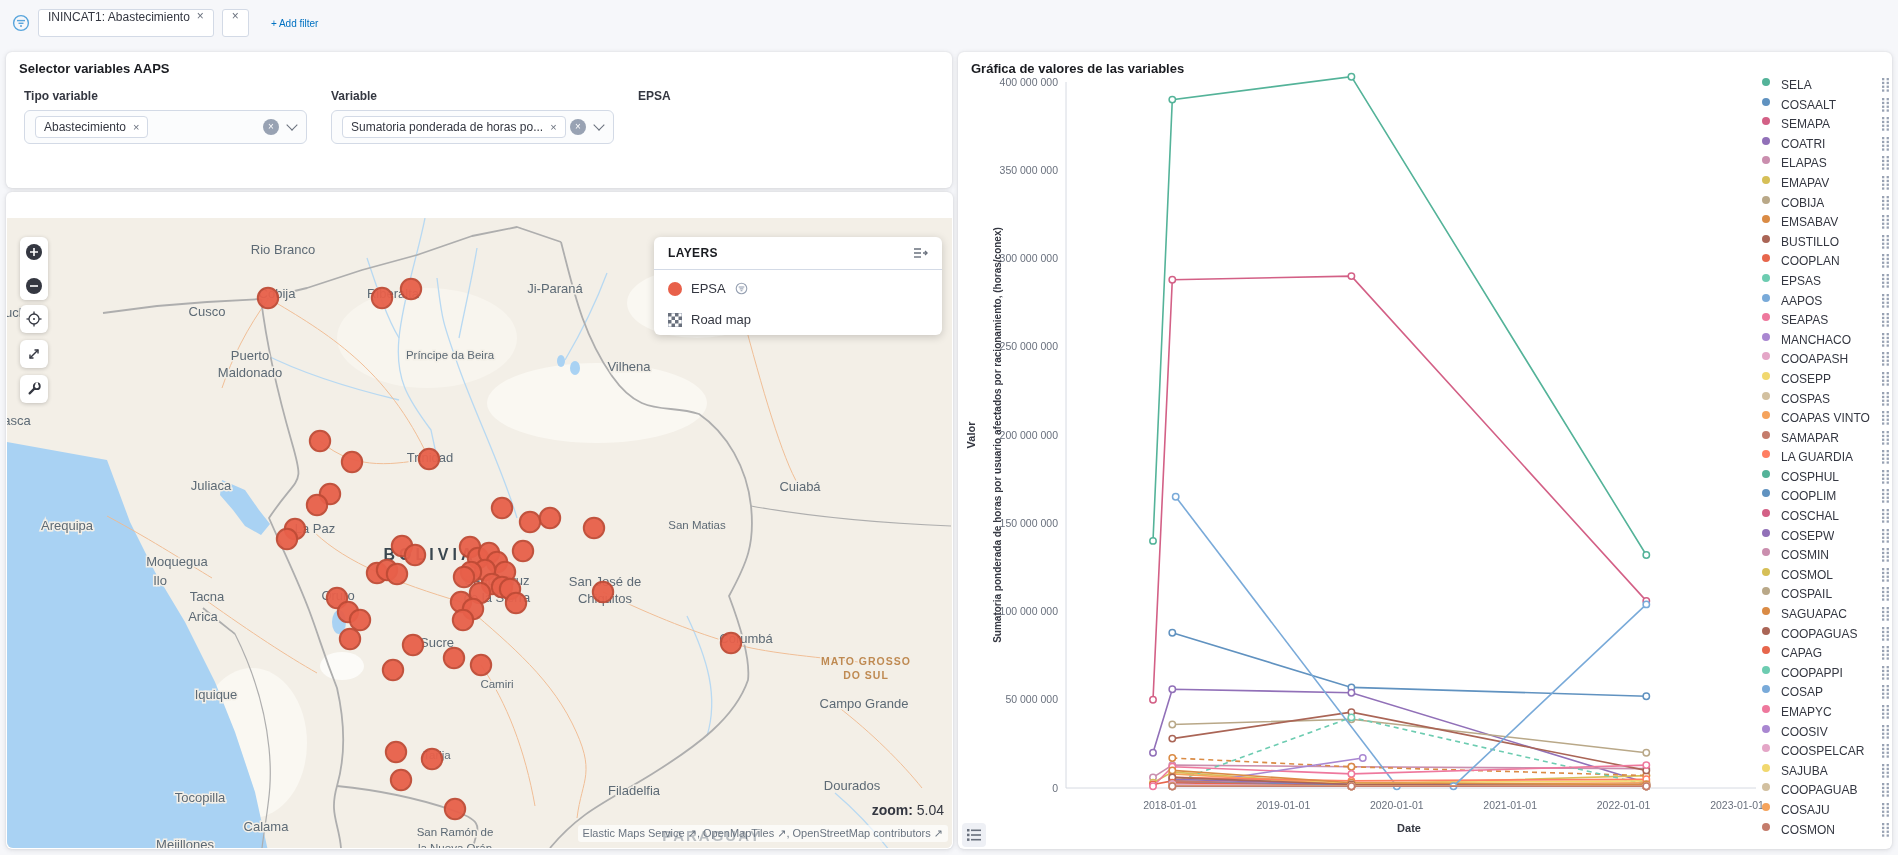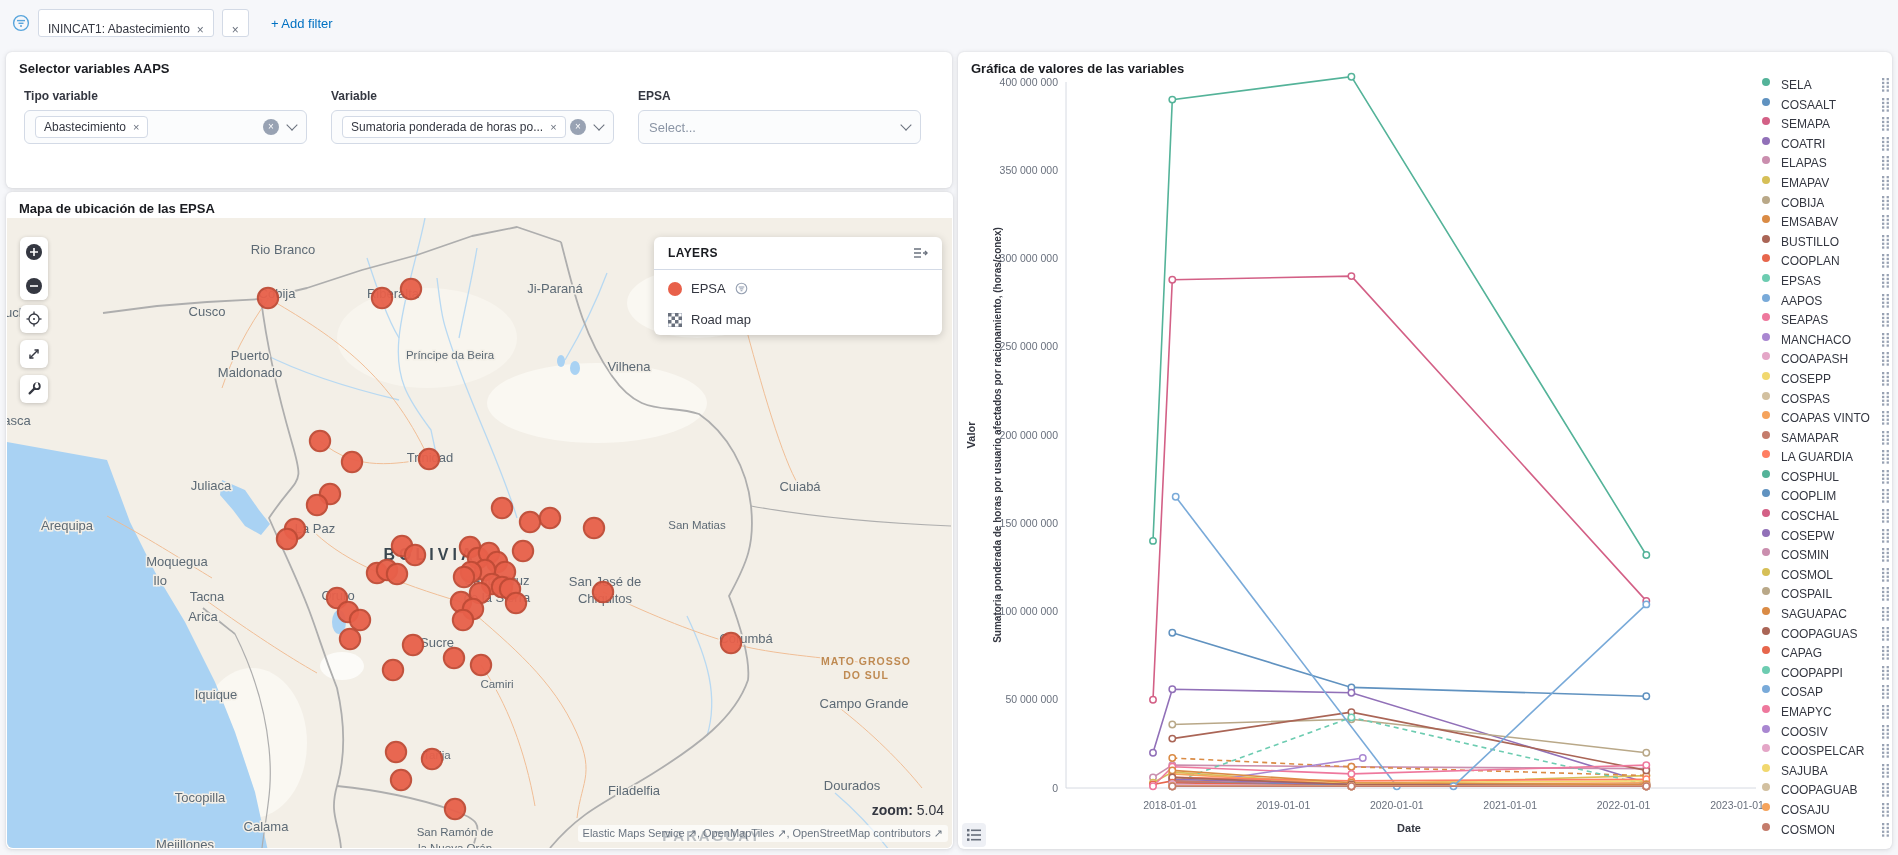--- a/index.html
+++ b/index.html
@@ -5,23 +5,23 @@
   html,body{margin:0;padding:0}
   body{width:1898px;height:855px;position:relative;overflow:hidden;background:#f6f7fa;
        font-family:"Liberation Sans",sans-serif;color:#343741}
   .panel{position:absolute;background:#fff;border-radius:6px;
          box-shadow:0 1px 5px rgba(52,55,65,.15),0 0 2px rgba(52,55,65,.1)}
   .ptitle{margin:1px;padding:8px 12px 0;font-size:13px;font-weight:bold;color:#1a1c21}
   
   .topbar{position:absolute;left:0;top:0;right:0;height:46px;display:flex;align-items:center;
           padding-left:12px;gap:8px;box-sizing:border-box}
   .fpill{background:#fff;border:1px solid #d3dae6;border-radius:3px;height:26px;display:flex;
-         align-items:flex-end;padding:0 9px;font-size:12px;color:#343741;gap:7px;white-space:nowrap;cursor:pointer}
+         align-items:flex-start;padding:0 9px;font-size:12px;color:#343741;gap:7px;white-space:nowrap;cursor:pointer}
   .fpill .x{color:#69707d;font-size:12px;line-height:1;cursor:pointer}
-  .addfilter{color:#0071c2;font-size:13px;background:none;border:none;margin-left:8px;cursor:pointer;
+  .addfilter{color:#0071c2;font-size:10px;background:none;border:none;margin-left:8px;cursor:pointer;
              font-family:"Liberation Sans",sans-serif}
   
   #selector{left:6px;top:52px;width:946px;height:136px}
   .fieldrow{display:flex;gap:24px;padding:12px 18px 0}
   .field{width:283px}
   .field label{display:block;font-size:12px;font-weight:bold;color:#343741;margin-bottom:7px}
   .combo{height:34px;background:#fbfcfd;border:1px solid #d3dae6;border-radius:6px;display:flex;
          align-items:center;padding:0 10px;box-sizing:border-box;cursor:pointer}
   .valpill{background:#fff;border:1px solid #d3dae6;border-radius:4px;padding:3px 8px;font-size:12px;
            color:#343741;display:flex;gap:7px;align-items:center;white-space:nowrap}
@@ -115,32 +115,25 @@
           <span class="x">×</span>
         </span>
         <span class="cright">
           <span class="clear">×</span>
           <span class="chev"></span>
         </span>
       </div>
     </div>
     <div class="field">
       <label>EPSA</label>
-      <div class="combo">
-        <span class="placeholder">Select...</span>
-        <span class="cright">
-            <span class="chev"></span>
-          </span>
-      </div>
     </div>
   </div>
 </section>
 
 <section class="panel" id="mappanel">
-  <h2 class="ptitle">Mapa de ubicación de las EPSA</h2>
   <div class="map-area">
     <svg id="map-svg" width="945" height="630" viewBox="0 0 945 630">
 
       <rect x="0" y="0" width="945" height="630" fill="#f3efe7"></rect>
 
       <g fill="#faf8f2">
         <ellipse cx="590" cy="185" rx="110" ry="40"></ellipse>
         <ellipse cx="420" cy="120" rx="90" ry="50" fill="#f8f5ee"></ellipse>
         <ellipse cx="245" cy="525" rx="55" ry="75"></ellipse>
         <ellipse cx="690" cy="85" rx="70" ry="35"></ellipse>

